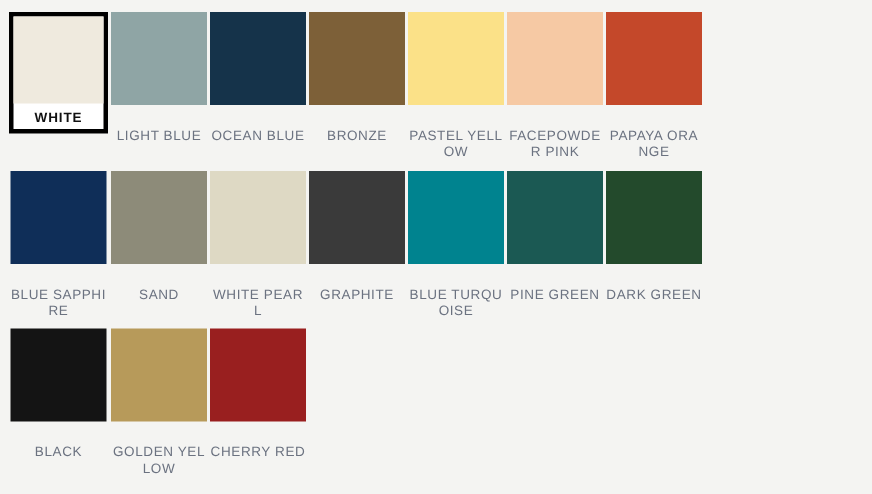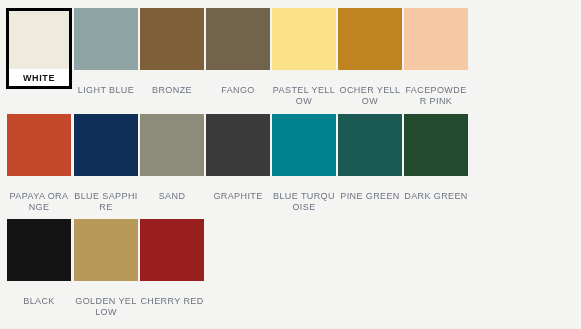--- a/index.html
+++ b/index.html
@@ -86,40 +86,34 @@
       </div>
     </div>
     <div class="swatch-cell">
       <div class="swatch-inner">
         <div class="swatch-chip" title="LIGHT BLUE" style="background-color: rgb(143, 165, 165);"></div>
         <div class="swatch-label">LIGHT BLUE</div>
       </div>
     </div>
     <div class="swatch-cell">
       <div class="swatch-inner">
+        <div class="swatch-chip" title="OCEAN BLUE" style="background-color: rgb(21, 51, 74);"></div>
+        <div class="swatch-label">OCEAN BLUE</div>
+      </div>
+    </div>
+    <div class="swatch-cell">
+      <div class="swatch-inner">
         <div class="swatch-chip" title="BRONZE" style="background-color: rgb(125, 96, 56);"></div>
         <div class="swatch-label">BRONZE</div>
       </div>
     </div>
     <div class="swatch-cell">
       <div class="swatch-inner">
-        <div class="swatch-chip" title="FANGO" style="background-color: rgb(113, 100, 74);"></div>
-        <div class="swatch-label">FANGO</div>
-      </div>
-    </div>
-    <div class="swatch-cell">
-      <div class="swatch-inner">
         <div class="swatch-chip" title="PASTEL YELLOW" style="background-color: rgb(251, 225, 136);"></div>
         <div class="swatch-label">PASTEL YELLOW</div>
-      </div>
-    </div>
-    <div class="swatch-cell">
-      <div class="swatch-inner">
-        <div class="swatch-chip" title="OCHER YELLOW" style="background-color: rgb(191, 131, 32);"></div>
-        <div class="swatch-label">OCHER YELLOW</div>
       </div>
     </div>
     <div class="swatch-cell">
       <div class="swatch-inner">
         <div class="swatch-chip" title="FACEPOWDER PINK" style="background-color: rgb(246, 201, 164);"></div>
         <div class="swatch-label">FACEPOWDER PINK</div>
       </div>
     </div>
     <div class="swatch-cell">
       <div class="swatch-inner">
@@ -130,20 +124,26 @@
     <div class="swatch-cell">
       <div class="swatch-inner">
         <div class="swatch-chip" title="BLUE SAPPHIRE" style="background-color: rgb(15, 46, 88);"></div>
         <div class="swatch-label">BLUE SAPPHIRE</div>
       </div>
     </div>
     <div class="swatch-cell">
       <div class="swatch-inner">
         <div class="swatch-chip" title="SAND" style="background-color: rgb(141, 139, 121);"></div>
         <div class="swatch-label">SAND</div>
+      </div>
+    </div>
+    <div class="swatch-cell">
+      <div class="swatch-inner">
+        <div class="swatch-chip" title="WHITE PEARL" style="background-color: rgb(222, 217, 196);"></div>
+        <div class="swatch-label">WHITE PEARL</div>
       </div>
     </div>
     <div class="swatch-cell">
       <div class="swatch-inner">
         <div class="swatch-chip" title="GRAPHITE" style="background-color: rgb(58, 58, 58);"></div>
         <div class="swatch-label">GRAPHITE</div>
       </div>
     </div>
     <div class="swatch-cell">
       <div class="swatch-inner">

